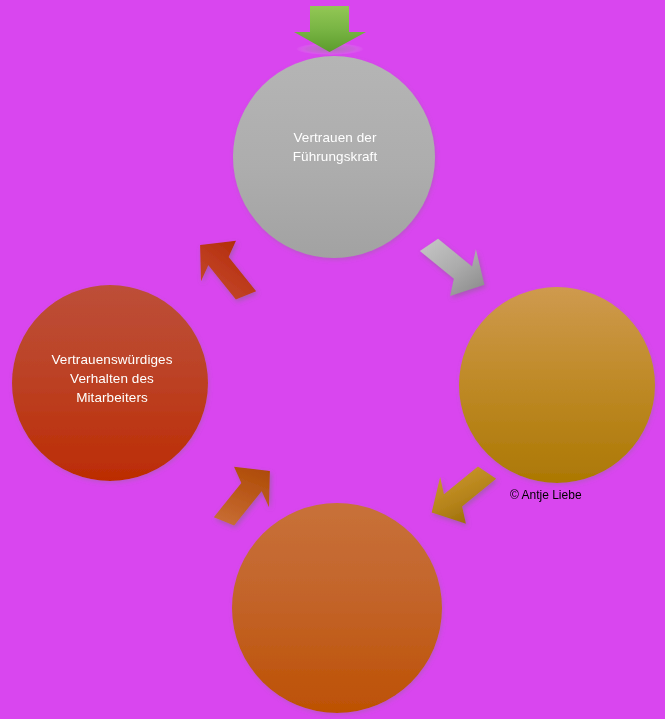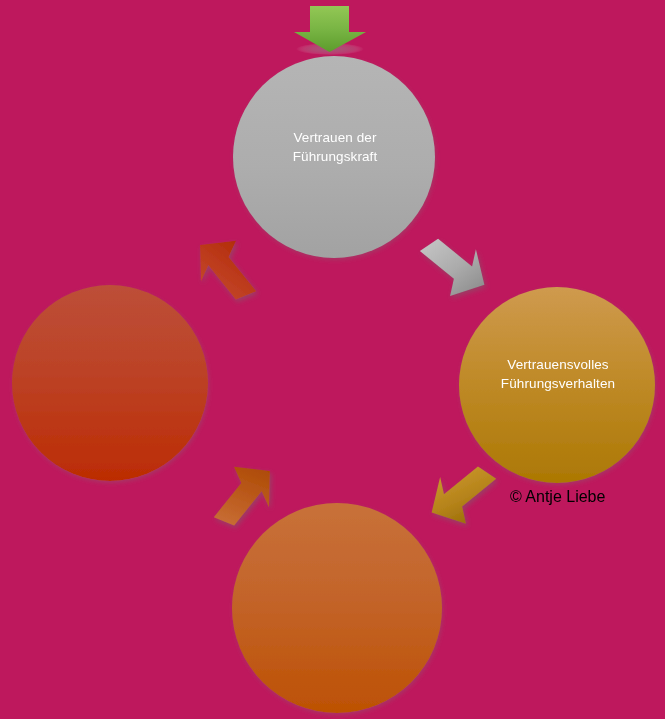--- a/index.html
+++ b/index.html
@@ -10,21 +10,21 @@
   body {
     width: 665px;
     height: 719px;
     font-family: "Liberation Sans", sans-serif;
     overflow: hidden;
   }
   #diagram-root {
     position: relative;
     width: 665px;
     height: 719px;
-    background: #be185d;
+    background: #d946ef;
   }
   #cycle-svg {
     position: absolute;
     top: 0;
     left: 0;
     width: 665px;
     height: 719px;
   }
   .node-label {
     position: absolute;
@@ -53,21 +53,21 @@
   }
   #label-left {
     left: 12px;
     top: 350px;
     width: 200px;
   }
   #copyright-note {
     position: absolute;
     left: 510px;
     top: 488px;
-    font-size: 16px;
+    font-size: 12px;
     color: #000000;
     font-family: "Liberation Sans", sans-serif;
     white-space: nowrap;
   }
 </style>
 </head>
 <body>
 
 <div id="diagram-root">
 
@@ -158,20 +158,21 @@
     </g>
 
     <g filter="url(#soft-shadow)">
       <polygon points="216,240 248,270 253,253 259,289 224,298 229,281 197,251" fill="url(#grad-red-arrow)" transform="rotate(180 228 269) rotate(8 228 269)"></polygon>
     </g>
   </svg>
 
   <div class="node-label" id="label-top">Vertrauen der
 Führungskraft</div>
 
-  <div class="node-label" id="label-right">Vertrauensvolles
-Führungsverhalten</div>
 
 
+  <div class="node-label" id="label-left">Vertrauenswürdiges
+Verhalten des
+Mitarbeiters</div>
 
   <div id="copyright-note">© Antje Liebe</div>
 
 </div>
 
 </body></html>

